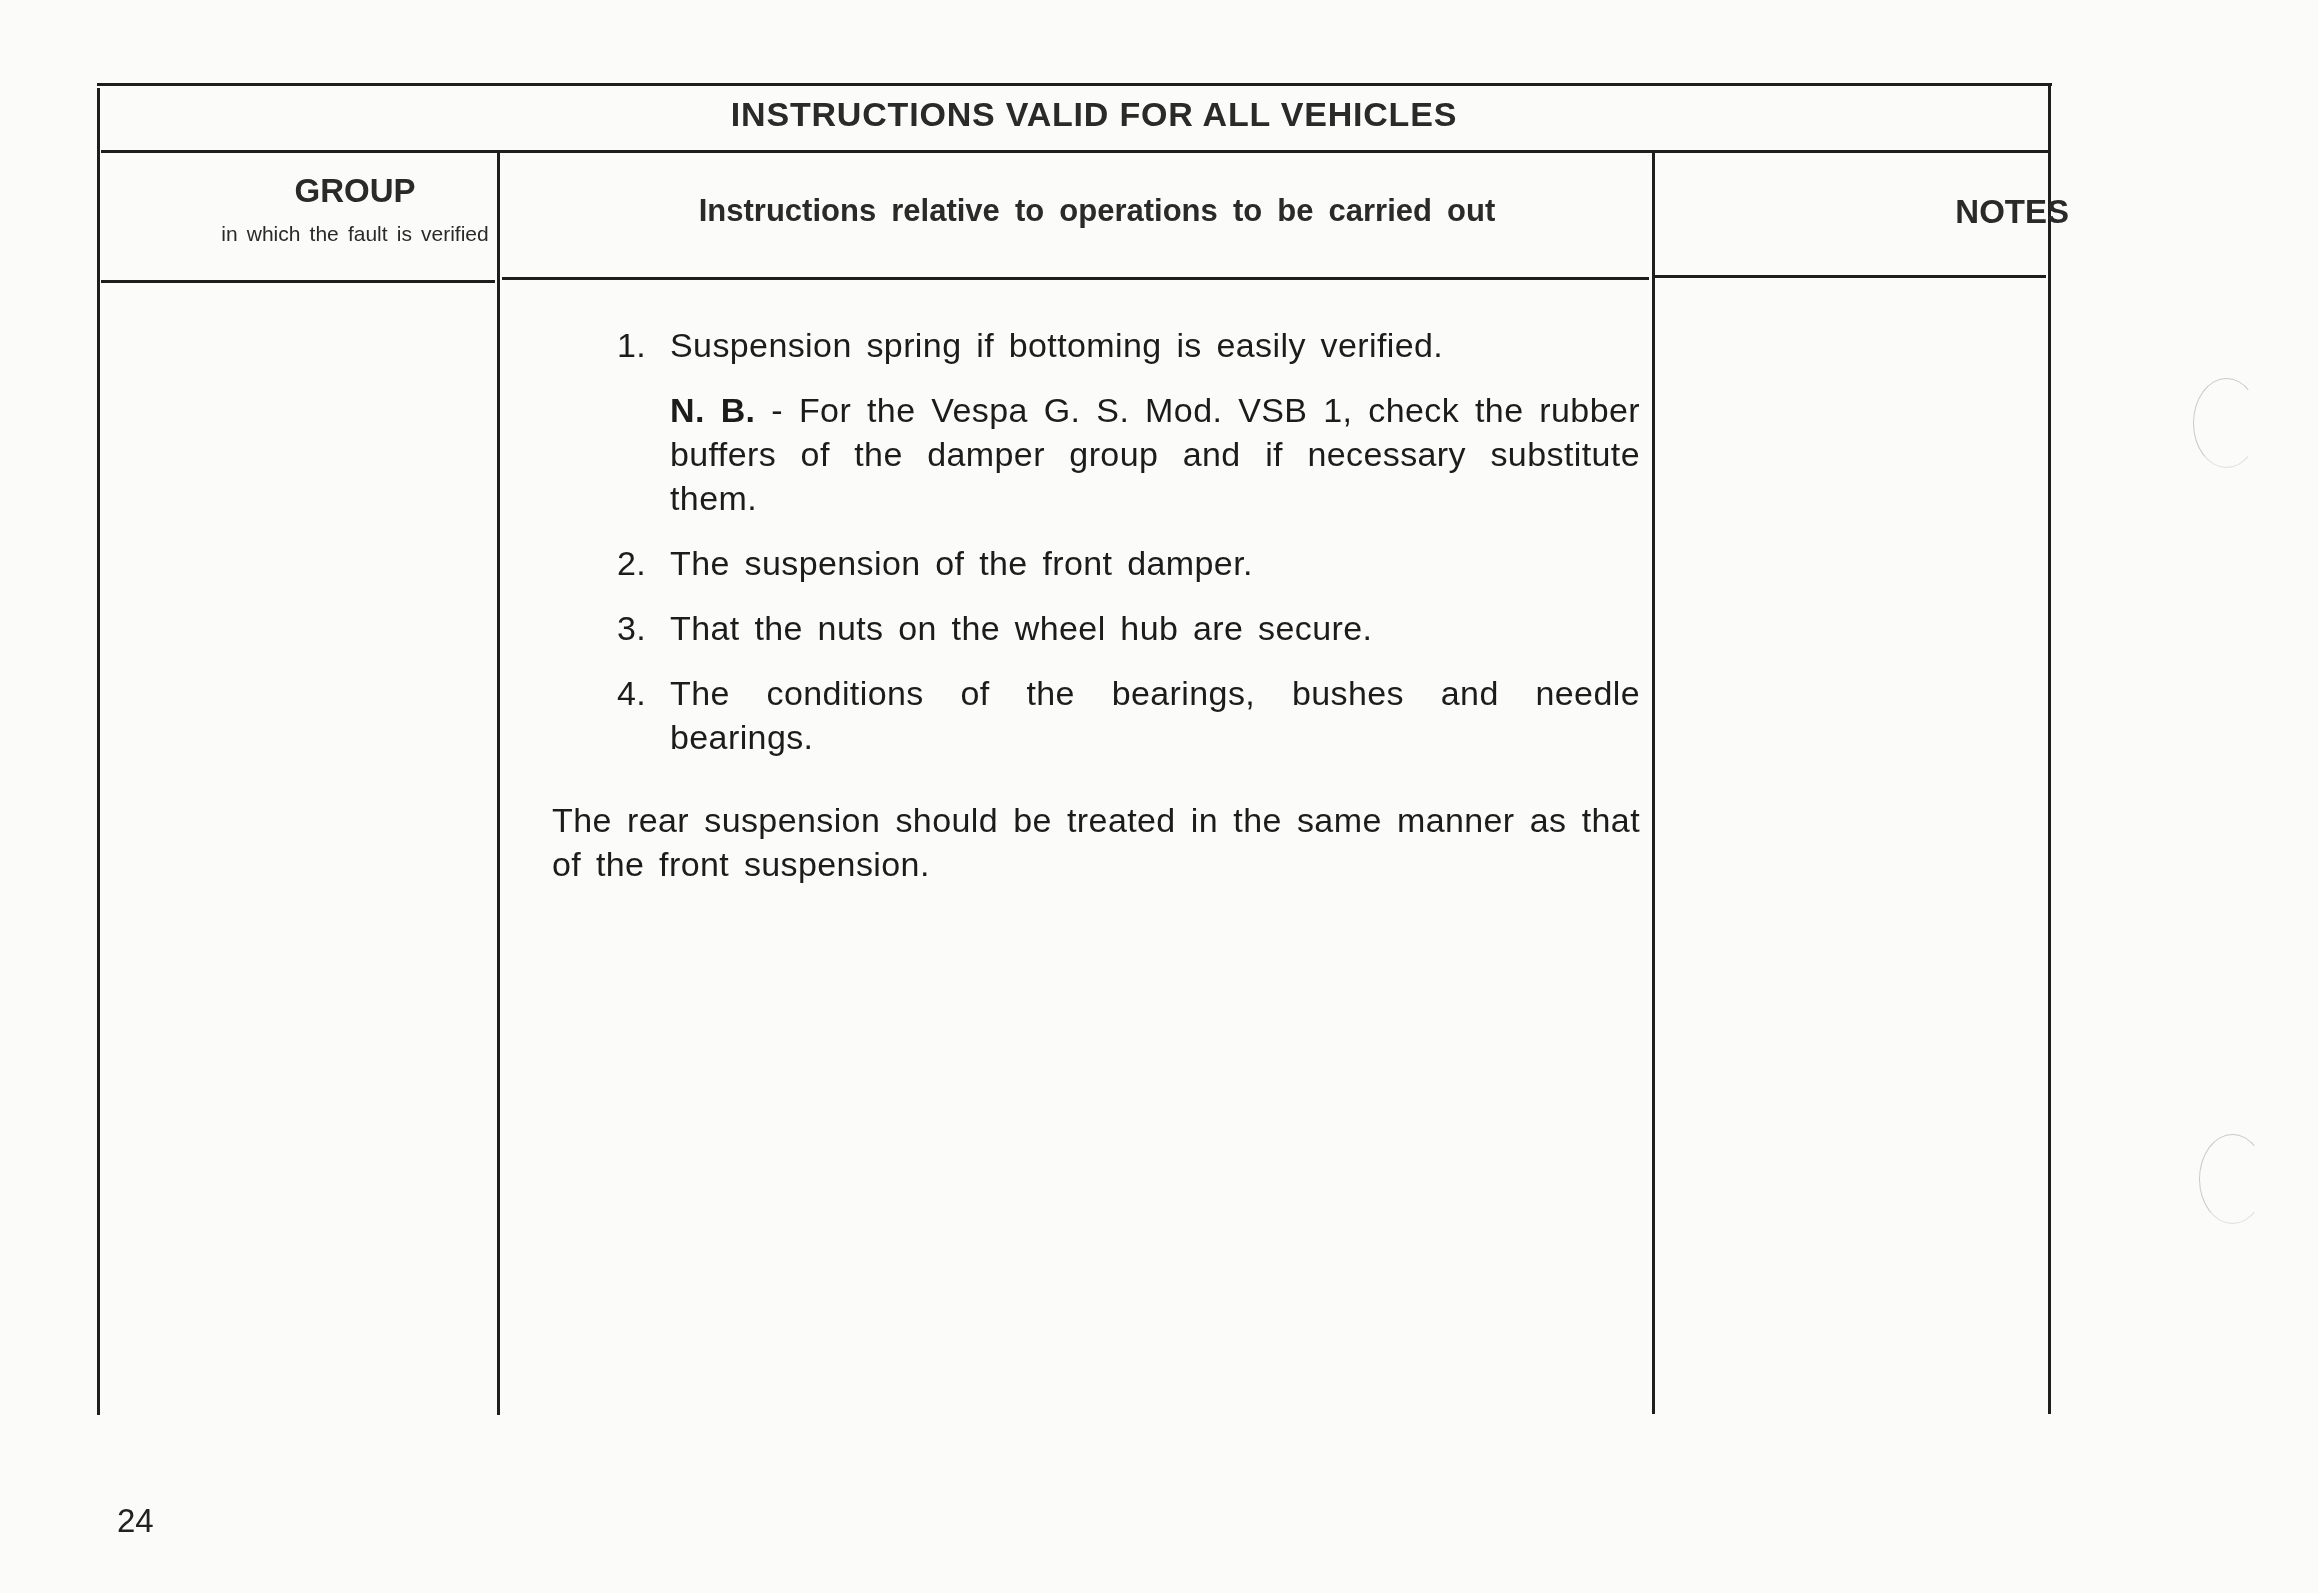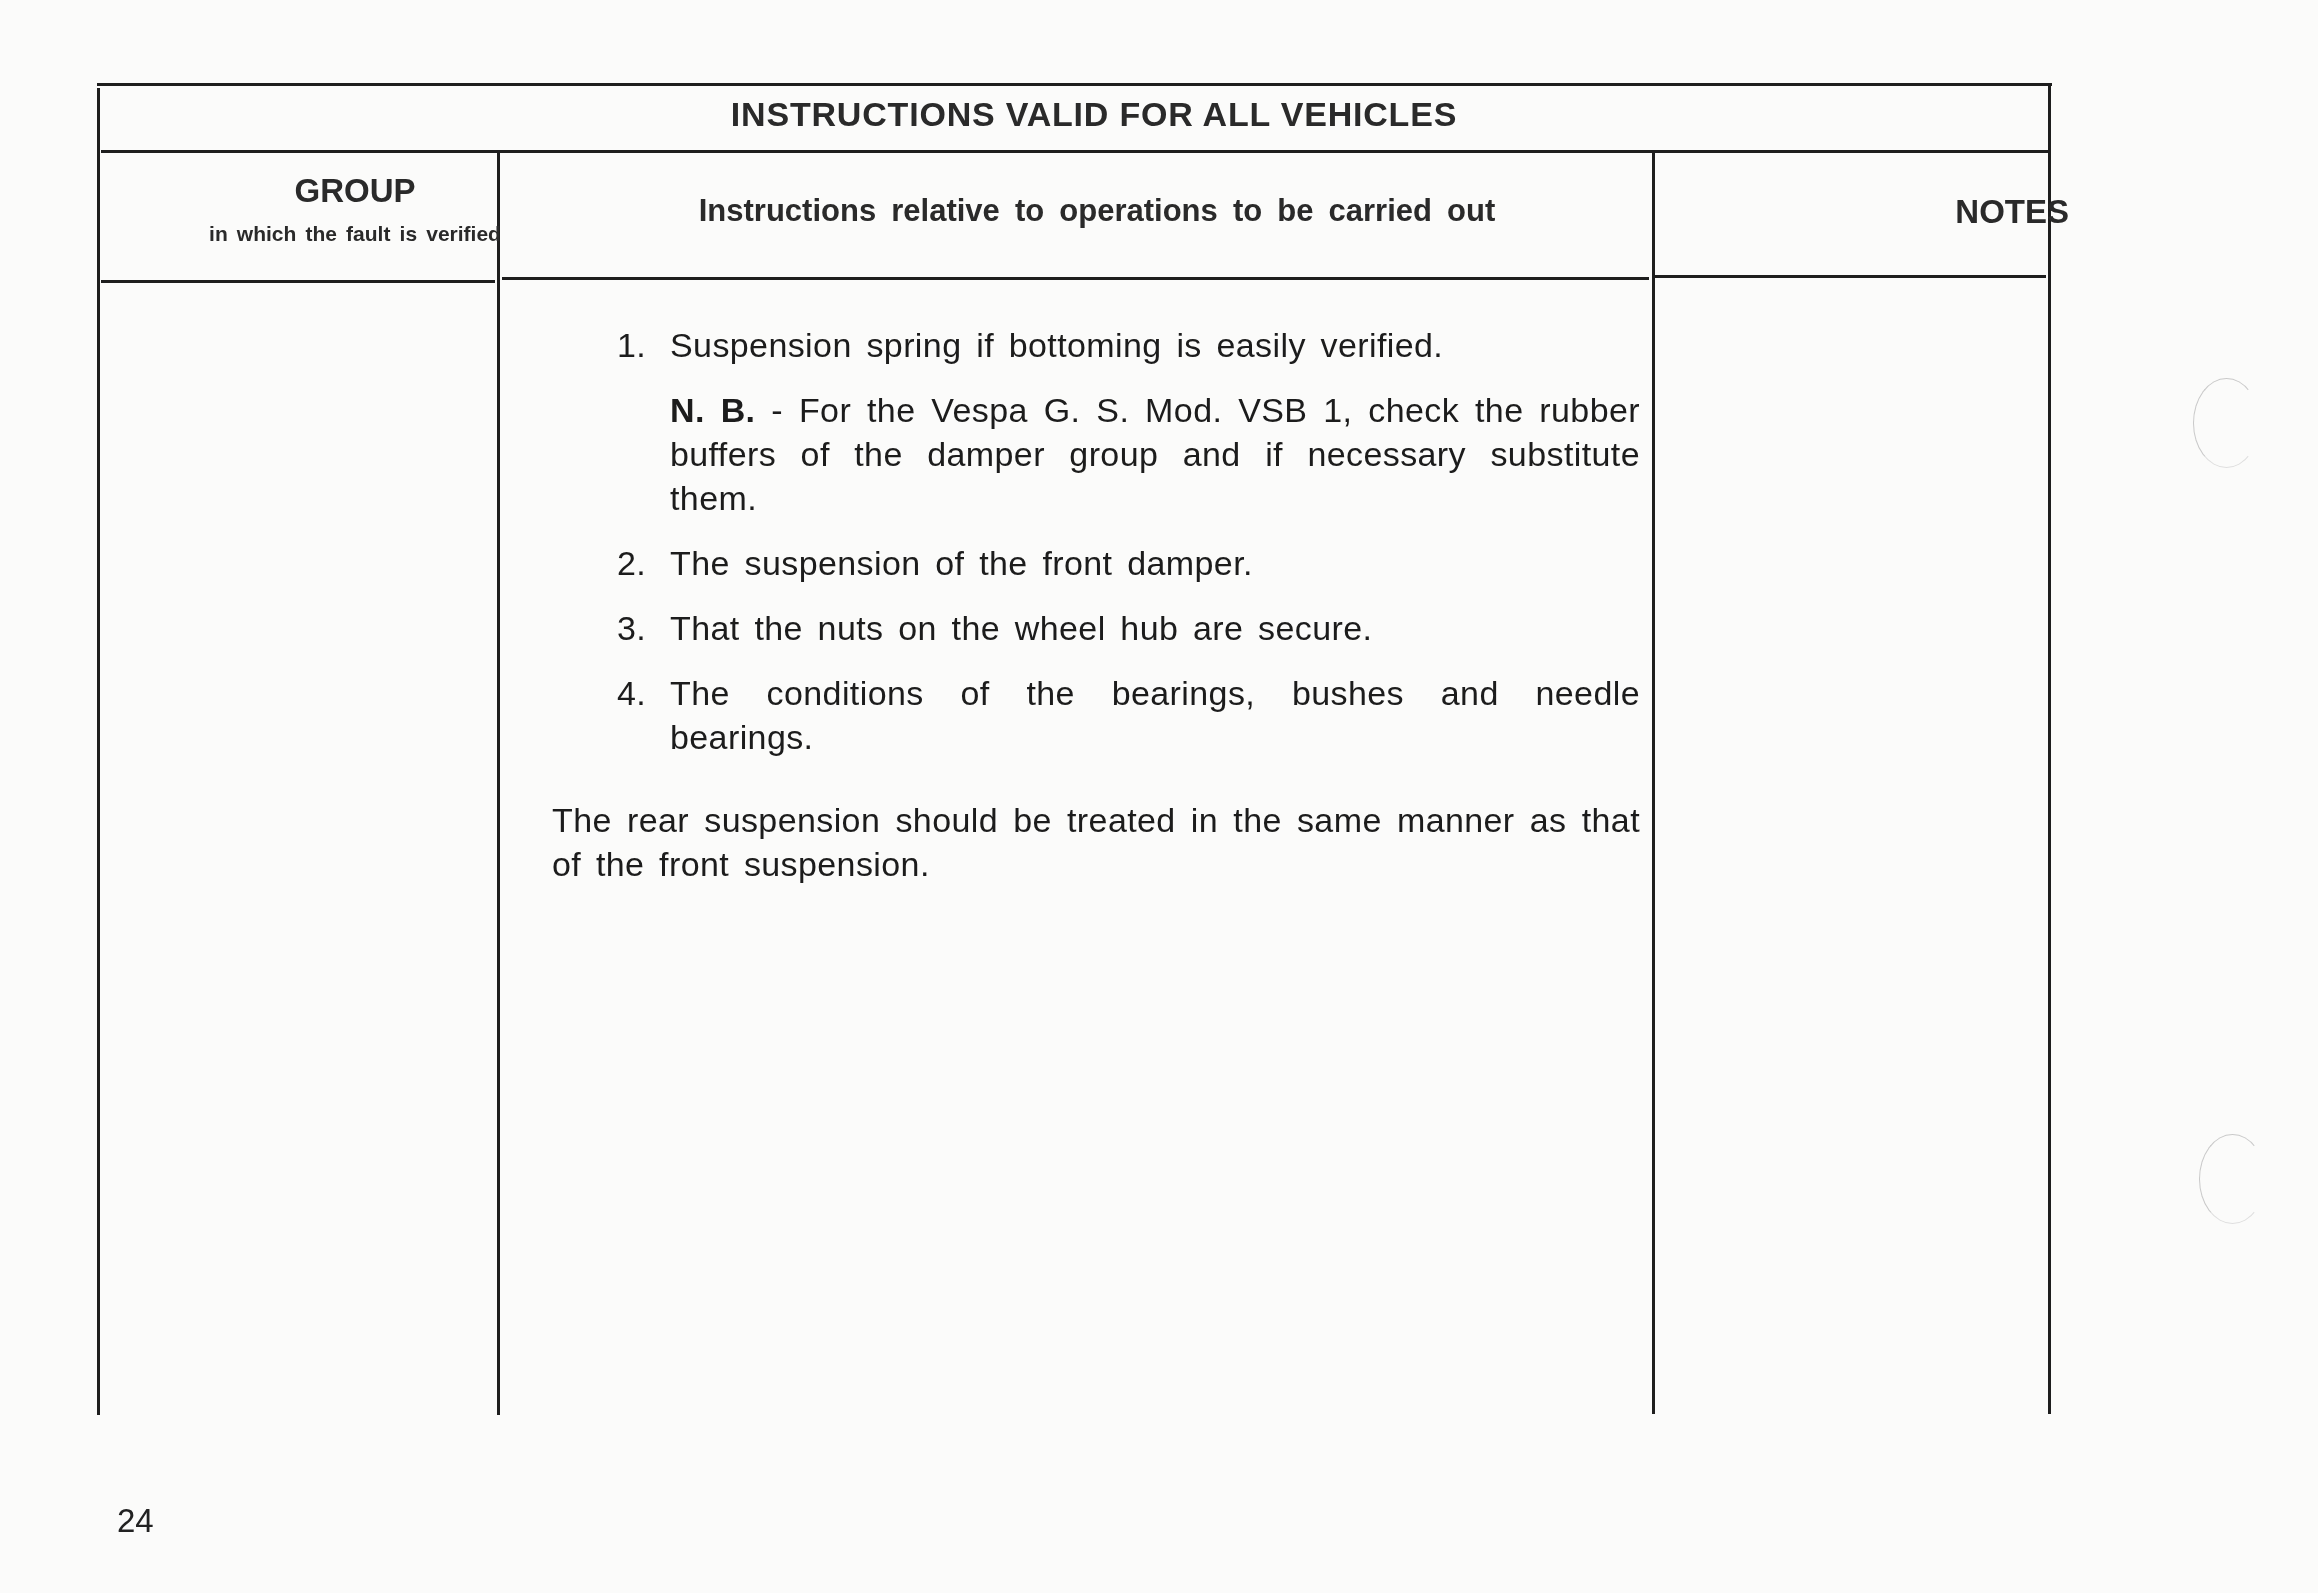--- a/index.html
+++ b/index.html
@@ -12,21 +12,21 @@
     .hline { position: absolute; background: #1e1e1e; height: 3.3px; }
     .vline { position: absolute; background: #1e1e1e; width: 3.3px; }
     .abs { position: absolute; margin-left: 20px; }
 
     .title {
       left: 99px; width: 1950px; top: 95px; text-align: center;
       font-size: 34px; font-weight: bold; letter-spacing: 0.8px; color: #2a2a2a;
     }
     .col-head-group { left: 101px; width: 468px; top: 172px; text-align: center; color: #2a2a2a; }
     .col-head-group .big { font-size: 33px; font-weight: bold; }
-    .col-head-group .small { font-size: 21px; font-weight: bold; margin-top: 11.5px; word-spacing: 3.3px; }
+    .col-head-group .small { font-size: 21px; font-weight: normal; margin-top: 11.5px; word-spacing: 3.3px; }
     .col-head-instr {
       left: 502px; width: 1150px; top: 193px; text-align: center;
       font-size: 31px; font-weight: bold; word-spacing: 6.5px; color: #2a2a2a;
     }
     .col-head-notes {
       left: 1655px; width: 394px; top: 193px; text-align: right;
       font-size: 33px; font-weight: bold; color: #2a2a2a;
     }
 
     .content {

